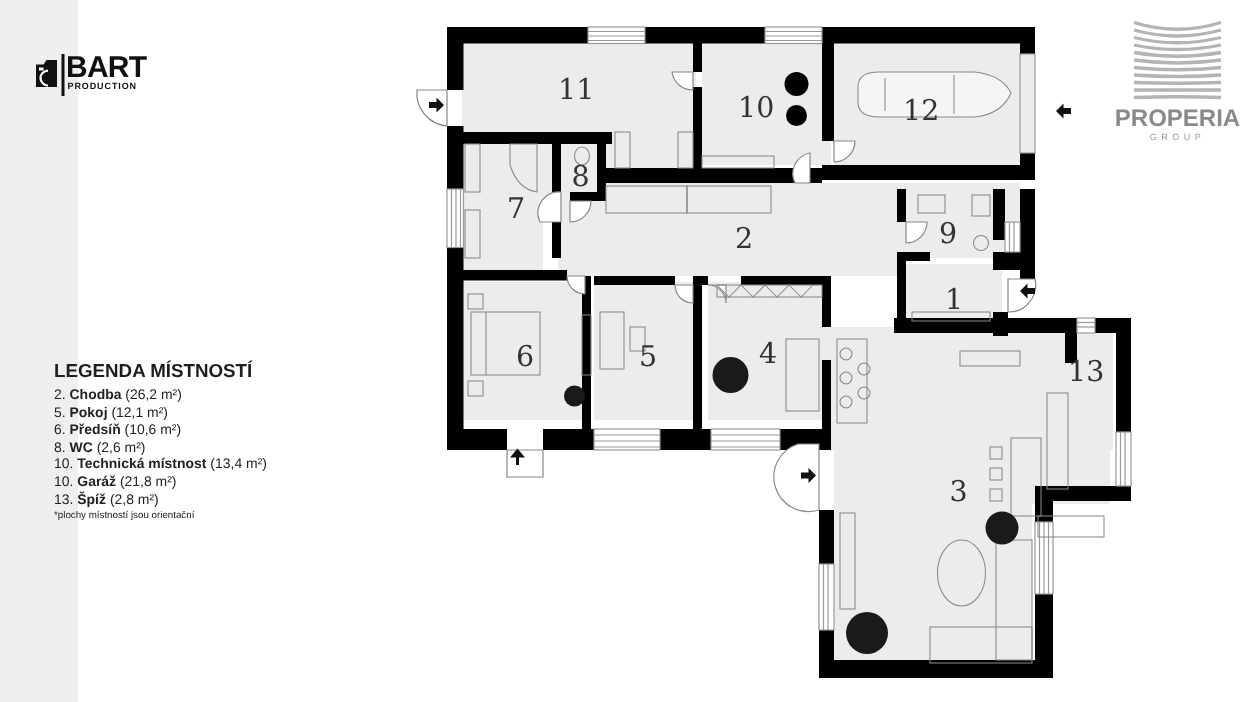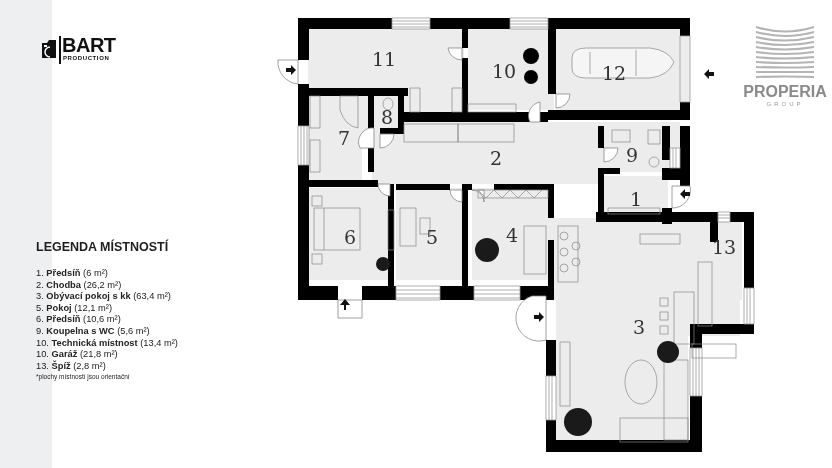--- a/index.html
+++ b/index.html
@@ -6,57 +6,57 @@
   body {
     width: 832px; height: 468px; position: relative; overflow: hidden;
     background: #ffffff;
     font-family: "DejaVu Sans", sans-serif;
   }
   .left-band {
     position: absolute; left: 0; top: 0; width: 52px; height: 468px;
     background: #eeeff0;
   }
   .logo-bart {
-    position: absolute; left: 41px; top: 36px; width: 80px; height: 30px; text-align: right;
+    position: absolute; left: 23px; top: 36px; width: 80px; height: 30px; text-align: right;
   }
   .logo-bart .cam {
     position: absolute; left: 0; top: 3px; width: 16px; height: 20px;
   }
   .logo-bart .bar {
     position: absolute; left: 18px; top: 0; width: 1.5px; height: 28px; background: #111;
   }
   .logo-bart .word {
     position: absolute; left: 21px; top: -2px;
     font-family: "Liberation Sans", sans-serif; font-weight: bold;
     font-size: 20px; letter-spacing: -0.5px; color: #111; line-height: 22px;
   }
   .logo-bart .sub {
     position: absolute; left: 22px; top: 19px;
     font-family: "Liberation Sans", sans-serif; font-weight: bold;
     font-size: 6px; letter-spacing: 0.6px; color: #111;
   }
   .logo-properia {
-    position: absolute; left: 742px; top: 24px; width: 86px; height: 90px;
+    position: absolute; left: 742px; top: 12px; width: 86px; height: 90px;
     text-align: center;
   }
   .logo-properia svg { display: block; margin: 0 auto; }
   .logo-properia .word {
     font-family: "Liberation Sans", sans-serif; font-weight: bold;
     font-size: 16px; color: #8a8a8a; letter-spacing: 0px; line-height: 16px; margin-top: 2px;
   }
   .logo-properia .sub {
     font-family: "Liberation Sans", sans-serif; font-size: 6px;
     color: #9a9a9a; letter-spacing: 3px; margin-top: 1px;
   }
   .legend {
     position: absolute; left: 36px; top: 240px; width: 190px;
     font-family: "Liberation Sans", sans-serif; color: #222;
   }
   .legend .title {
-    font-weight: bold; font-size: 12.5px; letter-spacing: 0px; margin-bottom: 14px; color: #1e1e1e;
+    font-weight: bold; font-size: 12.5px; letter-spacing: 0px; margin-bottom: 4px; color: #1e1e1e;
   }
   .legend ol { list-style: none; margin: 0; padding: 0; }
   .legend li { font-size: 9.3px; line-height: 11.6px; white-space: nowrap; }
   .legend li b { font-weight: bold; }
   .legend .note { font-size: 6.5px; line-height: 8px; margin-top: 1px; }
   .plan { position: absolute; left: 0; top: 0; }
   .num { font-family: "DejaVu Serif", serif; font-size: 19px; fill: #333; }
 </style>
 </head>
 <body>
@@ -90,26 +90,24 @@
       <path d="M2 53 Q31 52 60 53"></path>
     </g>
   </svg>
   <div class="word">PROPERIA</div>
   <div class="sub">GROUP</div>
 </div>
 
 <div class="legend">
   <div class="title">LEGENDA MÍSTNOSTÍ</div>
   <ol>
-    <li><span>1.</span> <b>Předsíň</b> <span>(6 m²)</span></li>
     <li><span>2.</span> <b>Chodba</b> <span>(26,2 m²)</span></li>
-    <li><span>3.</span> <b>Obývací pokoj s kk</b> <span>(63,4 m²)</span></li>
     <li><span>5.</span> <b>Pokoj</b> <span>(12,1 m²)</span></li>
     <li><span>6.</span> <b>Předsíň</b> <span>(10,6 m²)</span></li>
-    <li><span>9.</span> <b>Koupelna s WC</b> <span>(5,6 m²)</span></li>
+    <li><span>8.</span> <b>WC</b> <span>(2,6 m²)</span></li>
     <li><span>10.</span> <b>Technická místnost</b> <span>(13,4 m²)</span></li>
     <li><span>10.</span> <b>Garáž</b> <span>(21,8 m²)</span></li>
     <li><span>13.</span> <b>Špíž</b> <span>(2,8 m²)</span></li>
   </ol>
   <div class="note">*plochy místností jsou orientační</div>
 </div>
 
 <svg class="plan" width="832" height="468" viewBox="0 0 832 468">
 
   <g fill="#ececec">

